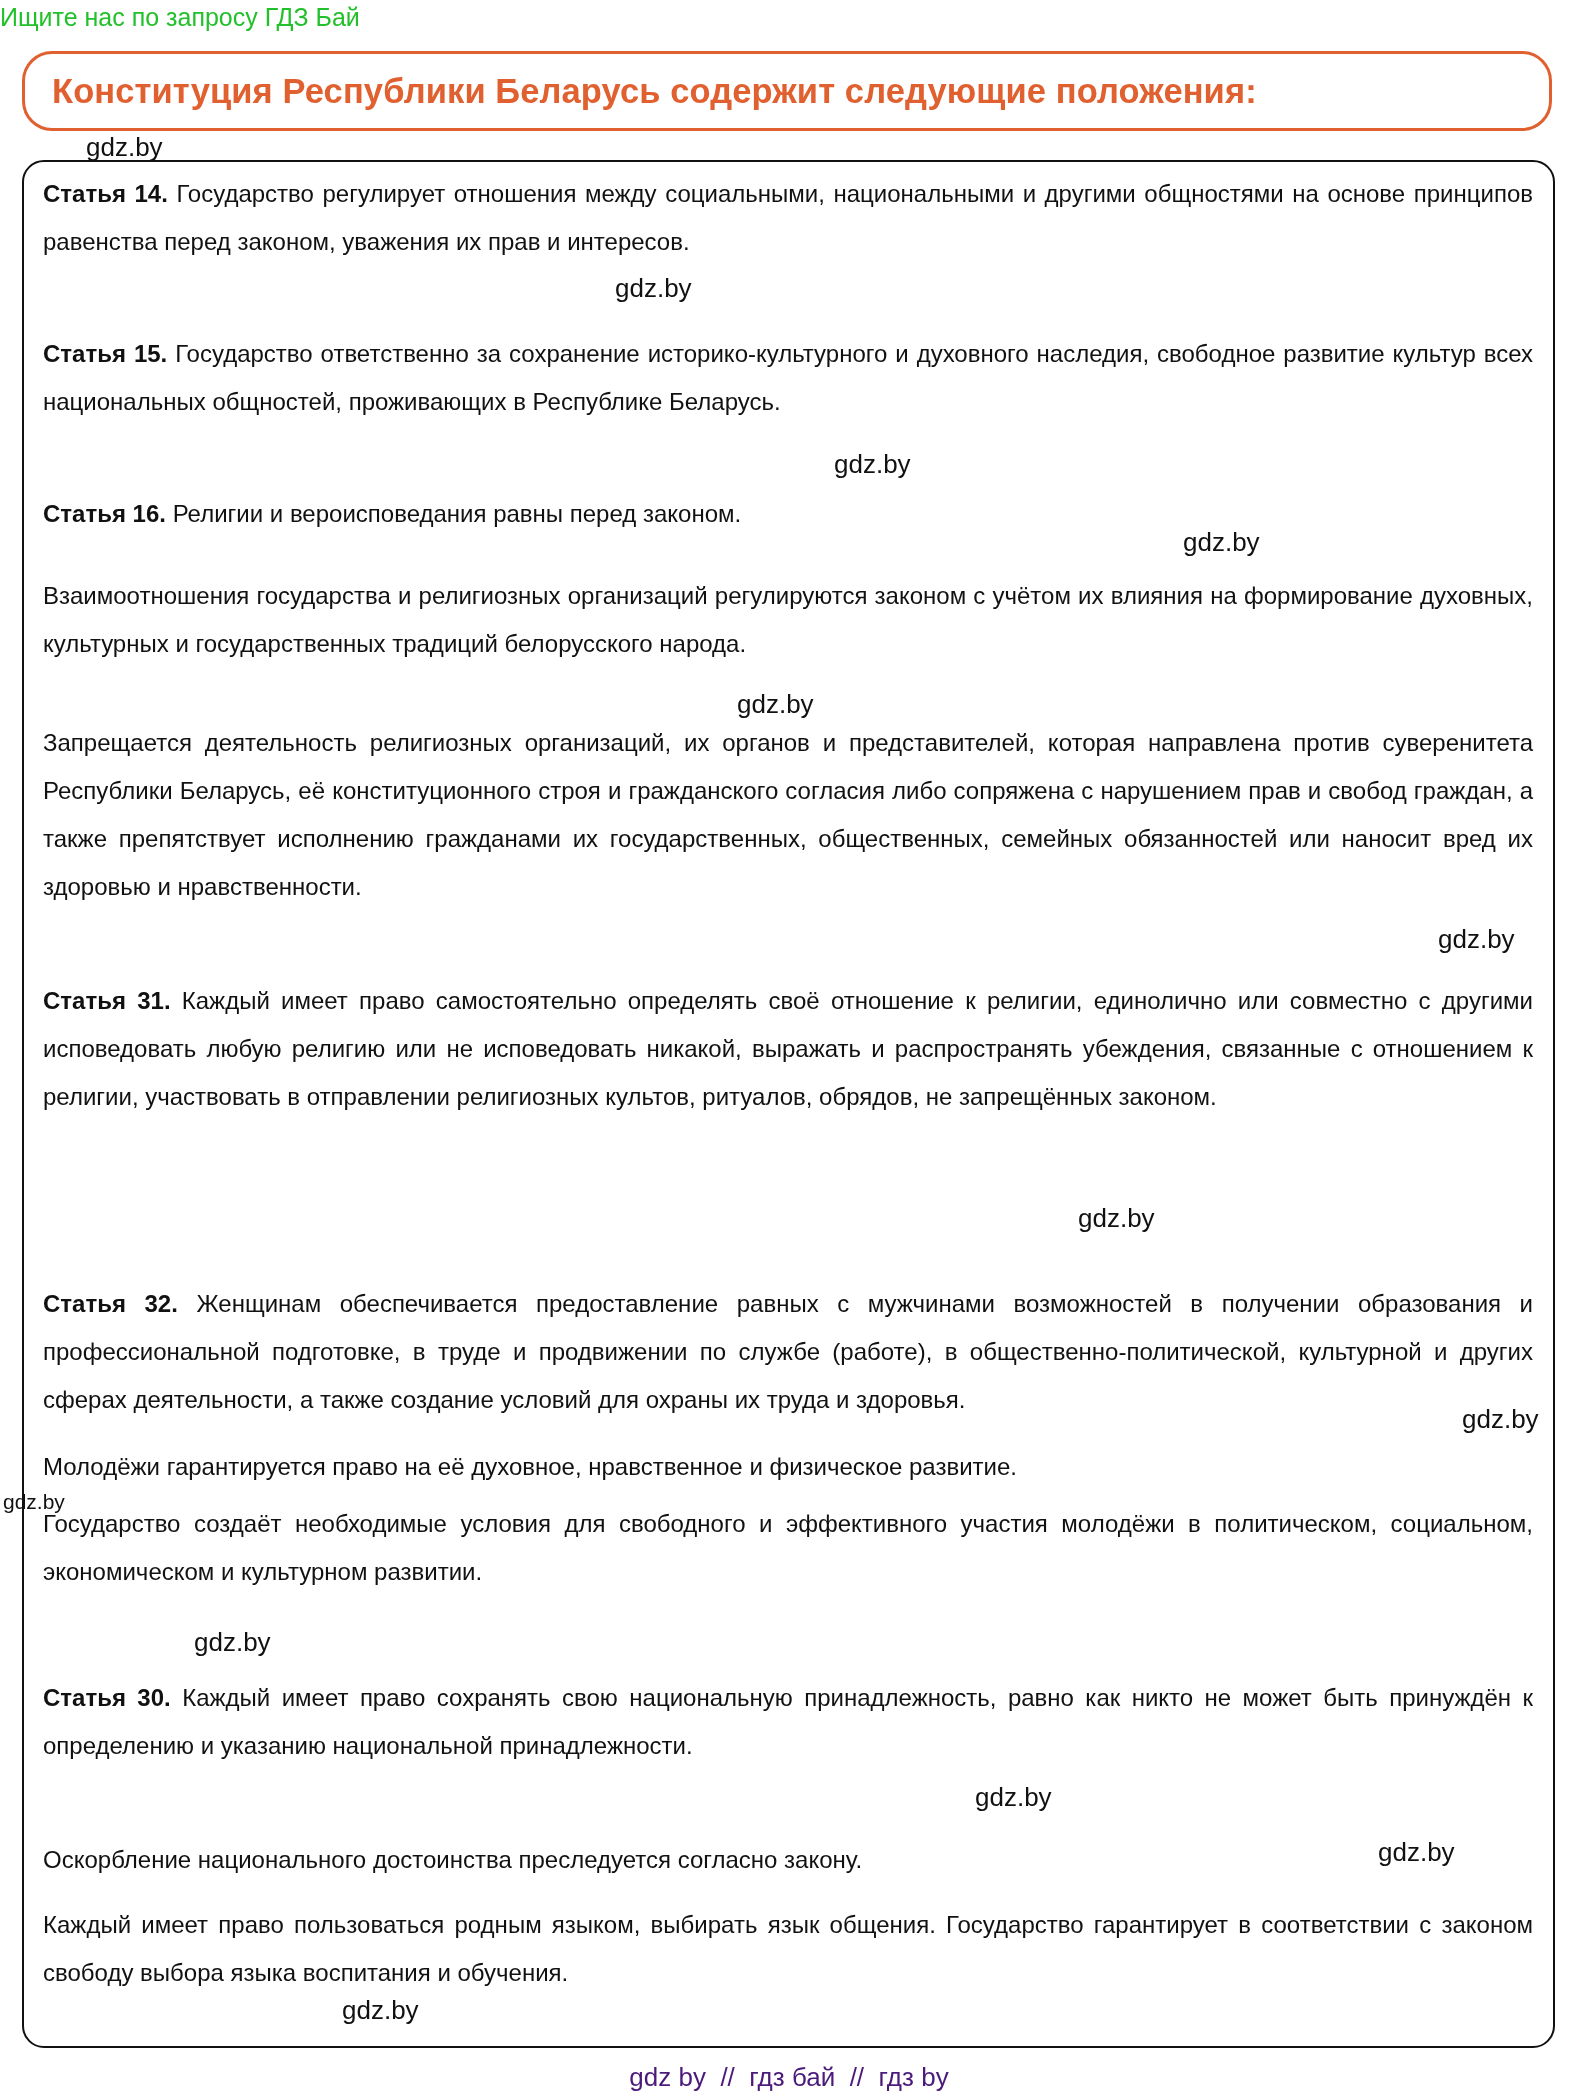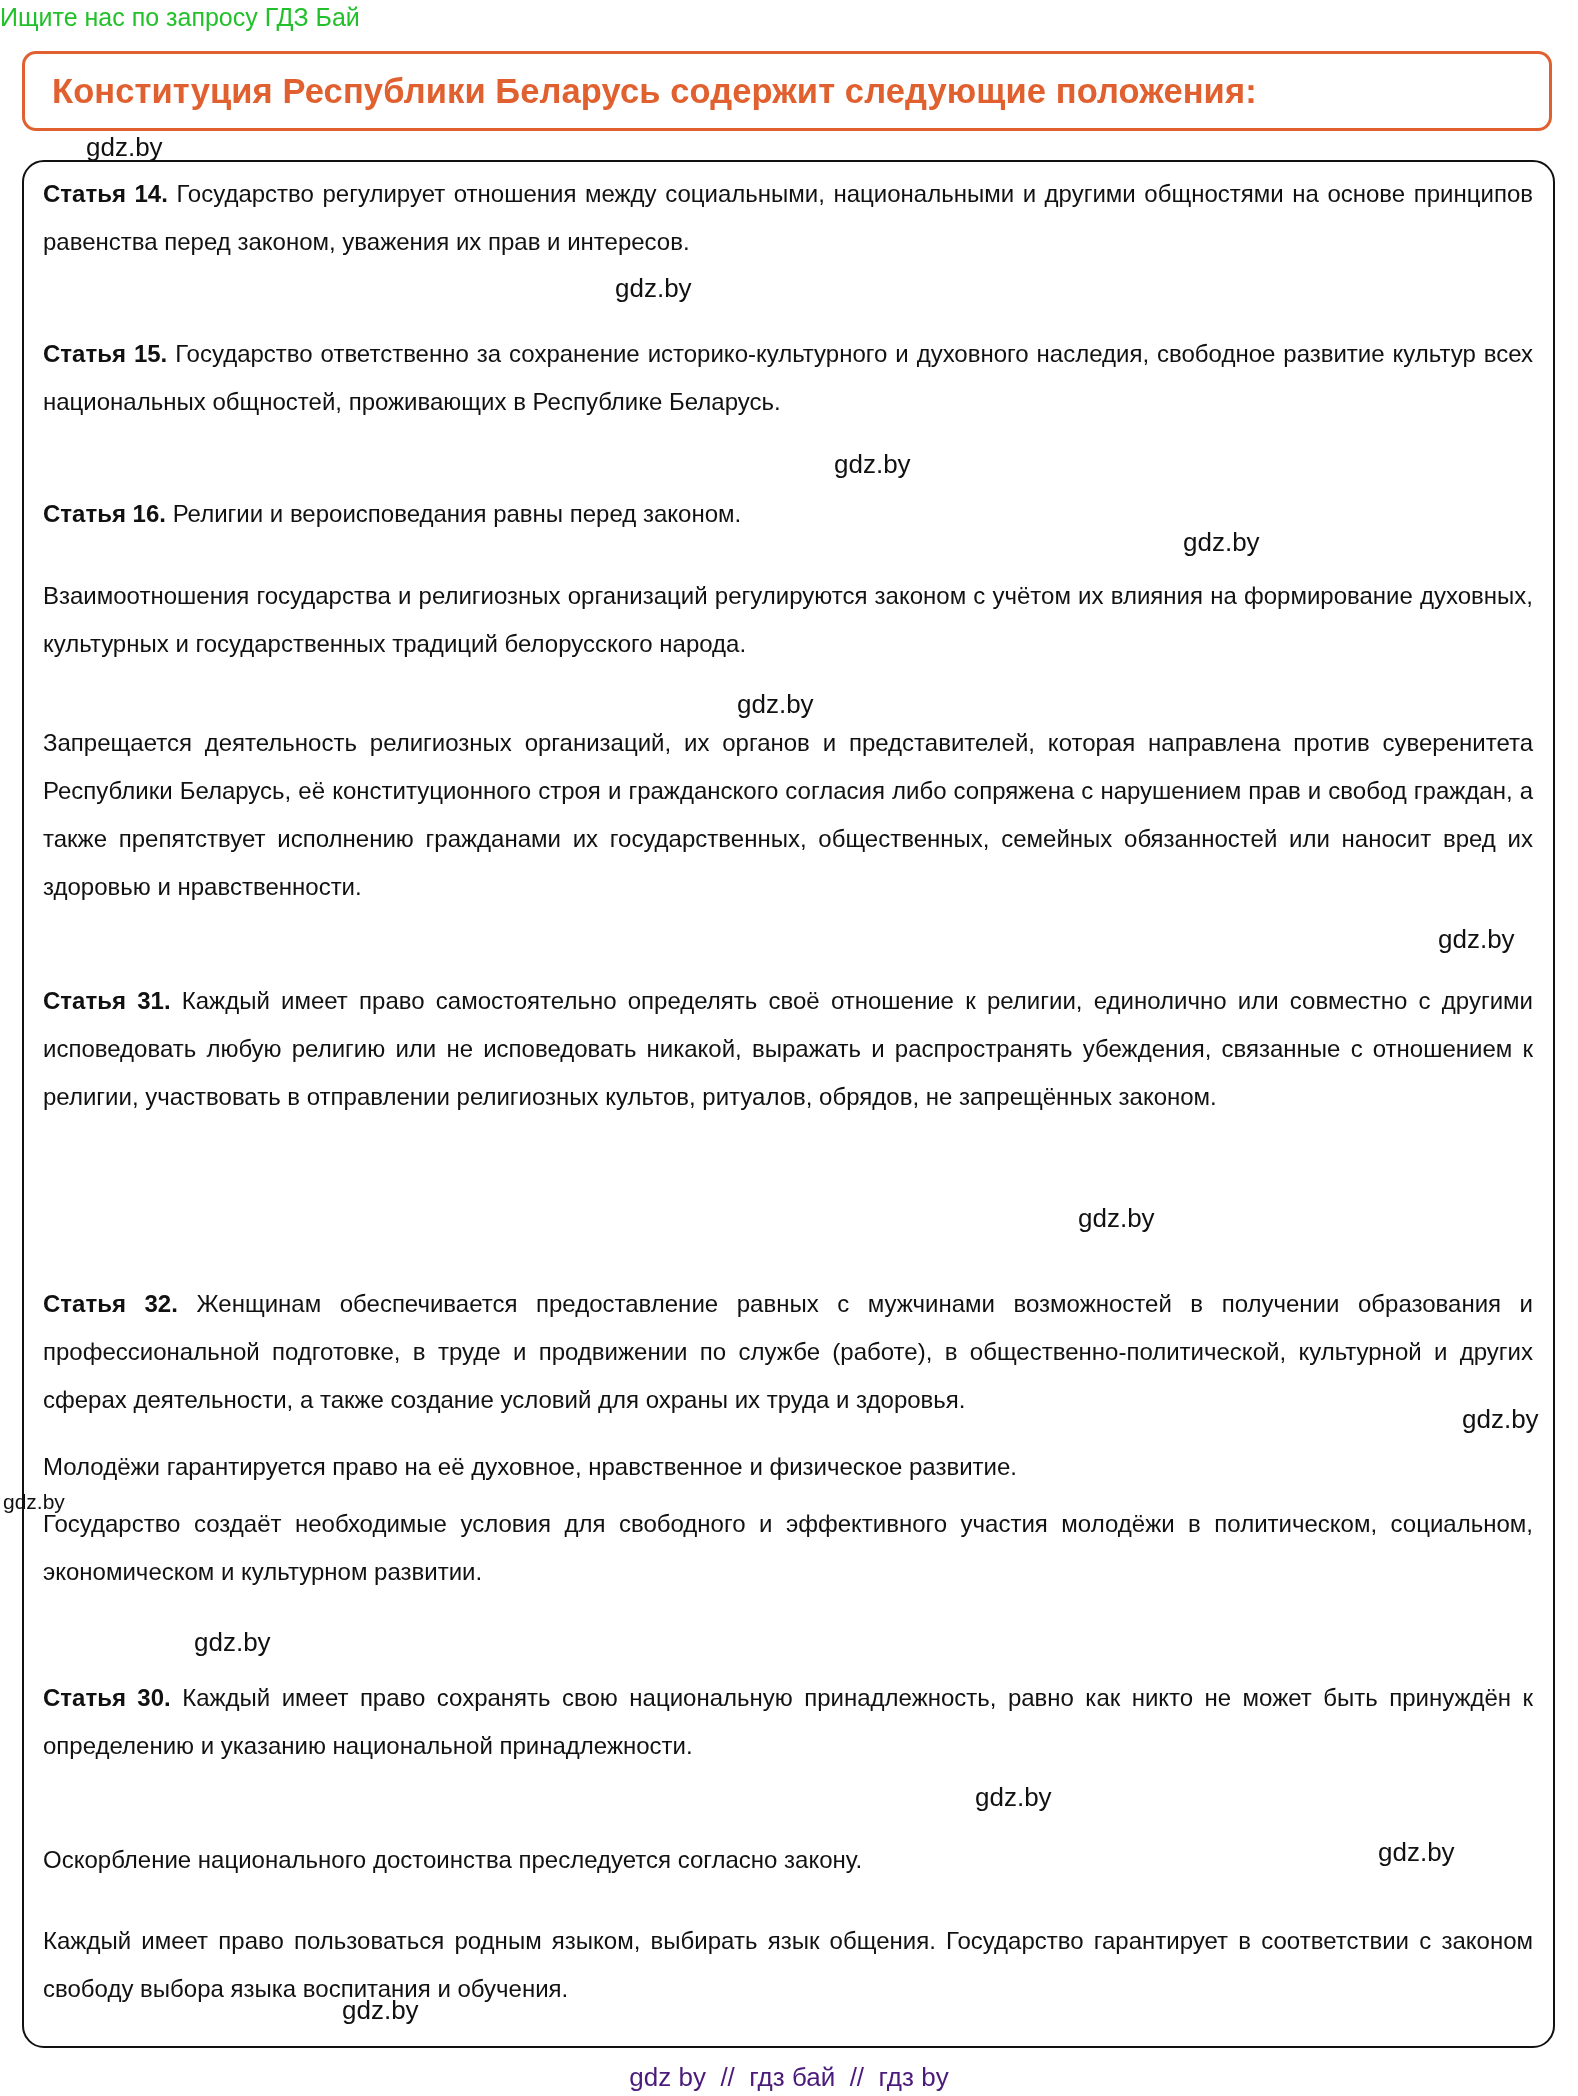--- a/index.html
+++ b/index.html
@@ -6,21 +6,21 @@
   body {
     width: 1578px; height: 2096px; position: relative; overflow: hidden;
     font-family: "Liberation Sans", "DejaVu Sans", sans-serif; color: #111111;
   }
   .top-note {
     position: absolute; left: 0; right: 0; top: 2px; 
     font-size: 25px; color: #22c02a; line-height: 30px;
   }
   .heading-box {
     position: absolute; left: 22px; top: 51px; width: 1530px; height: 80px;
-    box-sizing: border-box; border: 3px solid #e0602f; border-radius: 14px;
+    box-sizing: border-box; border: 3px solid #e0602f; border-radius: 30px;
     display: flex; align-items: center;
   }
   .heading-text {
     margin-left: 27px; font-size: 34.5px; font-weight: bold; color: #e0602f;
     letter-spacing: 0.1px; white-space: nowrap;
   }
   .content-box {
     position: absolute; left: 22px; top: 160px; width: 1533px; height: 1888px;
     box-sizing: border-box; border: 2px solid #111111; border-radius: 22px;
   }
@@ -101,18 +101,18 @@
 <div class="para" style="top:1674px;">
   <span class="b">Статья 30.</span><span> Каждый имеет право сохранять свою национальную принадлежность, равно как никто не может быть принуждён к определению и указанию националь­ной принадлежности.</span>
 </div>
 <div class="wm" style="left:975px; top:1783px;">gdz.by</div>
 
 <div class="para" style="top:1836px; width:1330px;">
   <span>Оскорбление национального достоинства преследуется согласно закону.</span>
 </div>
 <div class="wm" style="left:1378px; top:1838px;">gdz.by</div>
 
-<div class="para" style="top:1901px;margin-top:16px;">
+<div class="para" style="top:1901px;">
   <span>Каждый имеет право пользоваться родным языком, выбирать язык общения. Госу­дарство гарантирует в соответствии с законом свободу выбора языка воспитания и обучения.</span>
 </div>
 <div class="wm" style="left:342px; top:1996px;">gdz.by</div>
 
 <div class="footer">gdz by  //  гдз бай  //  гдз by</div>
 
 </body></html>

